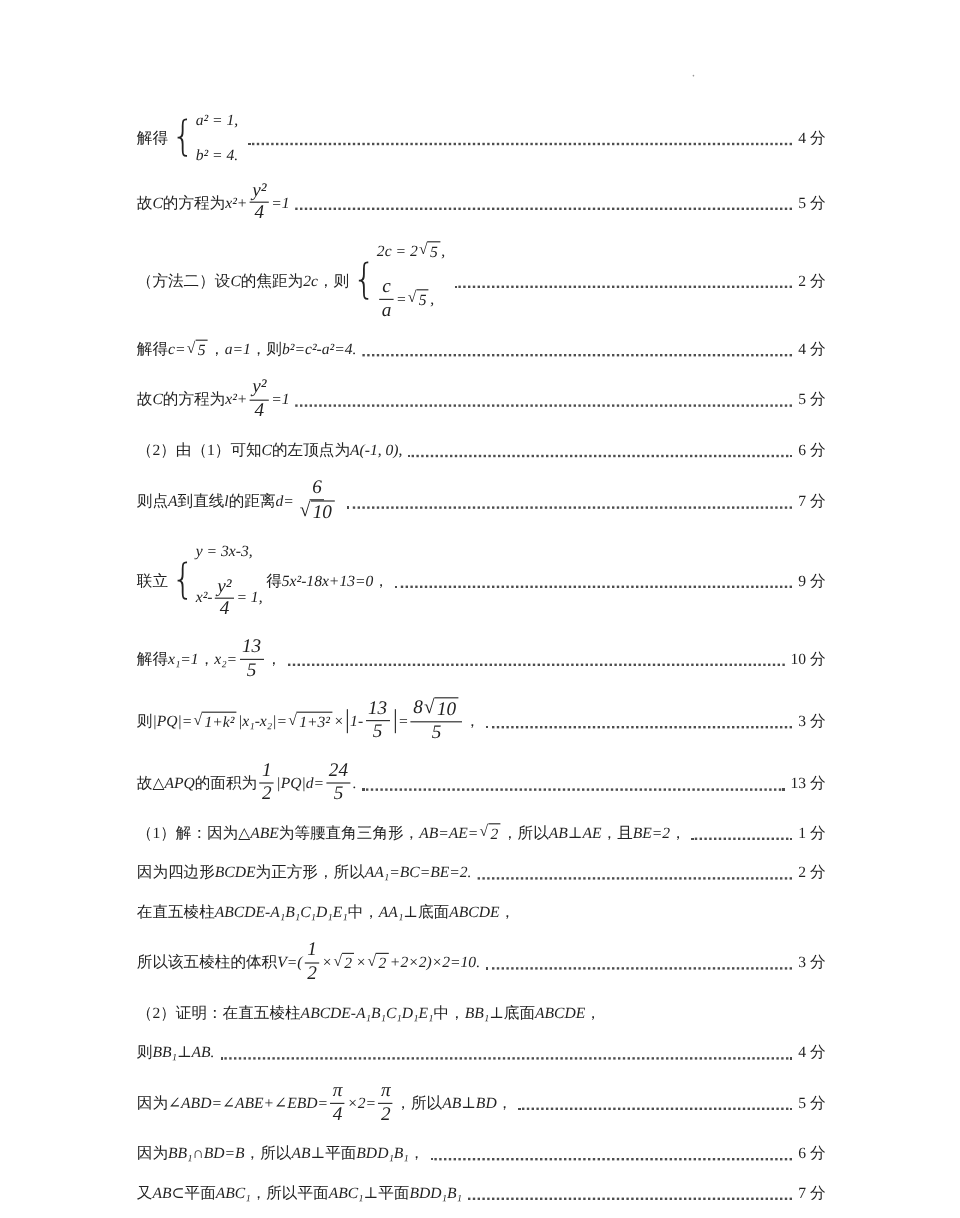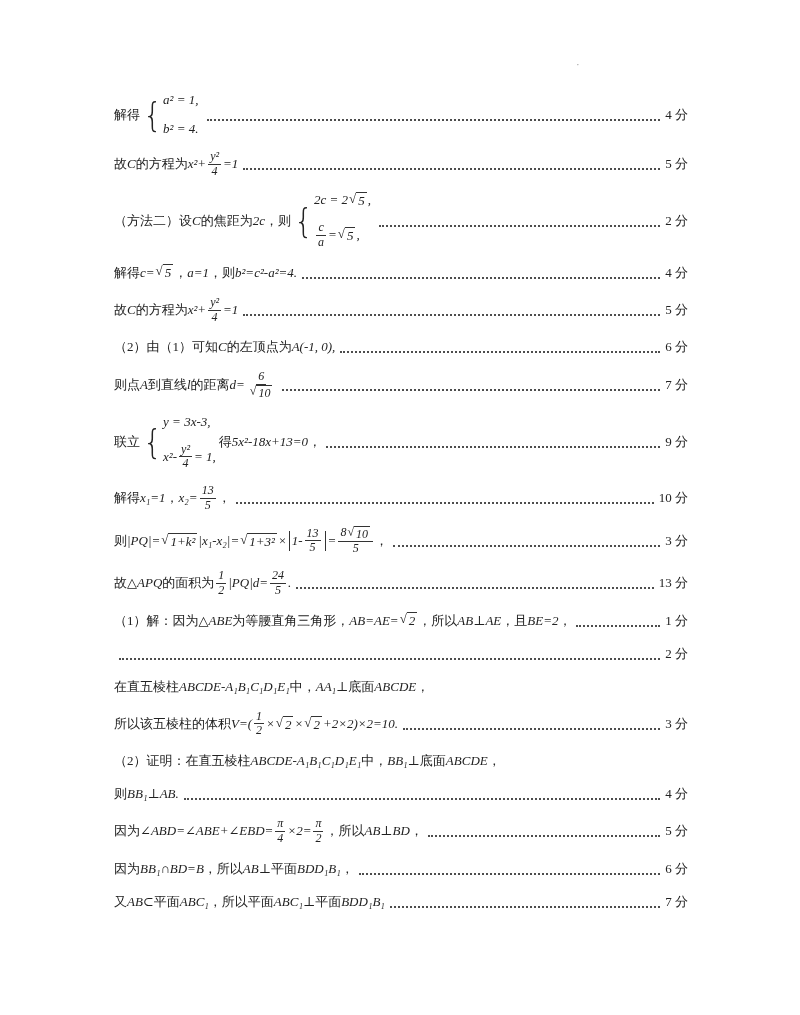--- a/index.html
+++ b/index.html
@@ -7,21 +7,21 @@
   body{background:#ececec;display:flex;justify-content:center;font-family:"Liberation Serif","DejaVu Serif",serif}
   .page{position:relative;width:800px;height:1015px;background:#ffffff;color:#222;font-size:13px;overflow:hidden}
   .stray{position:absolute;top:58px;left:576px;color:#999;font-size:11px}
   .body-col{position:absolute;left:114px;top:92px;width:574px}
   .line{display:flex;align-items:center;margin-bottom:13px;min-height:20px}
   .lcontent{white-space:nowrap;display:inline-flex;align-items:center}
   .cn{font-weight:400}
   .m{font-style:italic}
   .dots{flex:1;margin:0 5px;border-bottom:2px dotted #4d4d4d;height:2px;align-self:center;transform:translateY(5px);min-width:20px}
   .score{white-space:nowrap}
-  .frac{display:inline-flex;flex-direction:column;align-items:center;font-size:12px;line-height:1.15;margin:0 2px;font-style:italic}
+  .frac{display:inline-flex;flex-direction:column;align-items:center;font-size:16px;line-height:1.15;margin:0 2px;font-style:italic}
   .frac .num{border-bottom:1px solid #333;padding:0 2px}
   .frac .den{padding:0 2px}
   .sqrt{display:inline-flex;align-items:flex-start;margin:0 1px}
   .sqrt .radical{line-height:1.1}
   .sqrt .radicand{border-top:1px solid #333;font-style:italic;padding:0 2px;line-height:1.2}
   .cases{display:inline-flex;align-items:center;margin:0 3px}
   .cases .brace{font-family:"DejaVu Sans",sans-serif;font-weight:300;font-size:30px;line-height:1;margin-right:1px;transform:scaleY(1.15)}
   .cases .rows{display:inline-flex;flex-direction:column;gap:13px}
   .crow{display:inline-flex;align-items:center;white-space:nowrap}
   .tallbar{display:inline-block;width:1px;height:20px;background:#333;margin:0 2px}
@@ -269,20 +269,26 @@
           <span class="cn">，所以 </span>
           <span class="m">AB⊥AE</span>
           <span class="cn">，且 </span>
           <span class="m">BE=2</span>
           <span class="cn">，</span>
         </span>
         <span class="dots"></span>
         <span class="score">1 分</span>
       </div>
       <div class="line">
+        <span class="lcontent">
+          <span class="cn">因为四边形 </span>
+          <span class="m">BCDE</span>
+          <span class="cn"> 为正方形，所以 </span>
+          <span class="m">AA₁=BC=BE=2.</span>
+        </span>
         <span class="dots"></span>
         <span class="score">2 分</span>
       </div>
       <div class="line">
         <span class="lcontent">
           <span class="cn">在直五棱柱 </span>
           <span class="m">ABCDE-A₁B₁C₁D₁E₁</span>
           <span class="cn"> 中，</span>
           <span class="m">AA₁⊥</span>
           <span class="cn">底面 </span>

